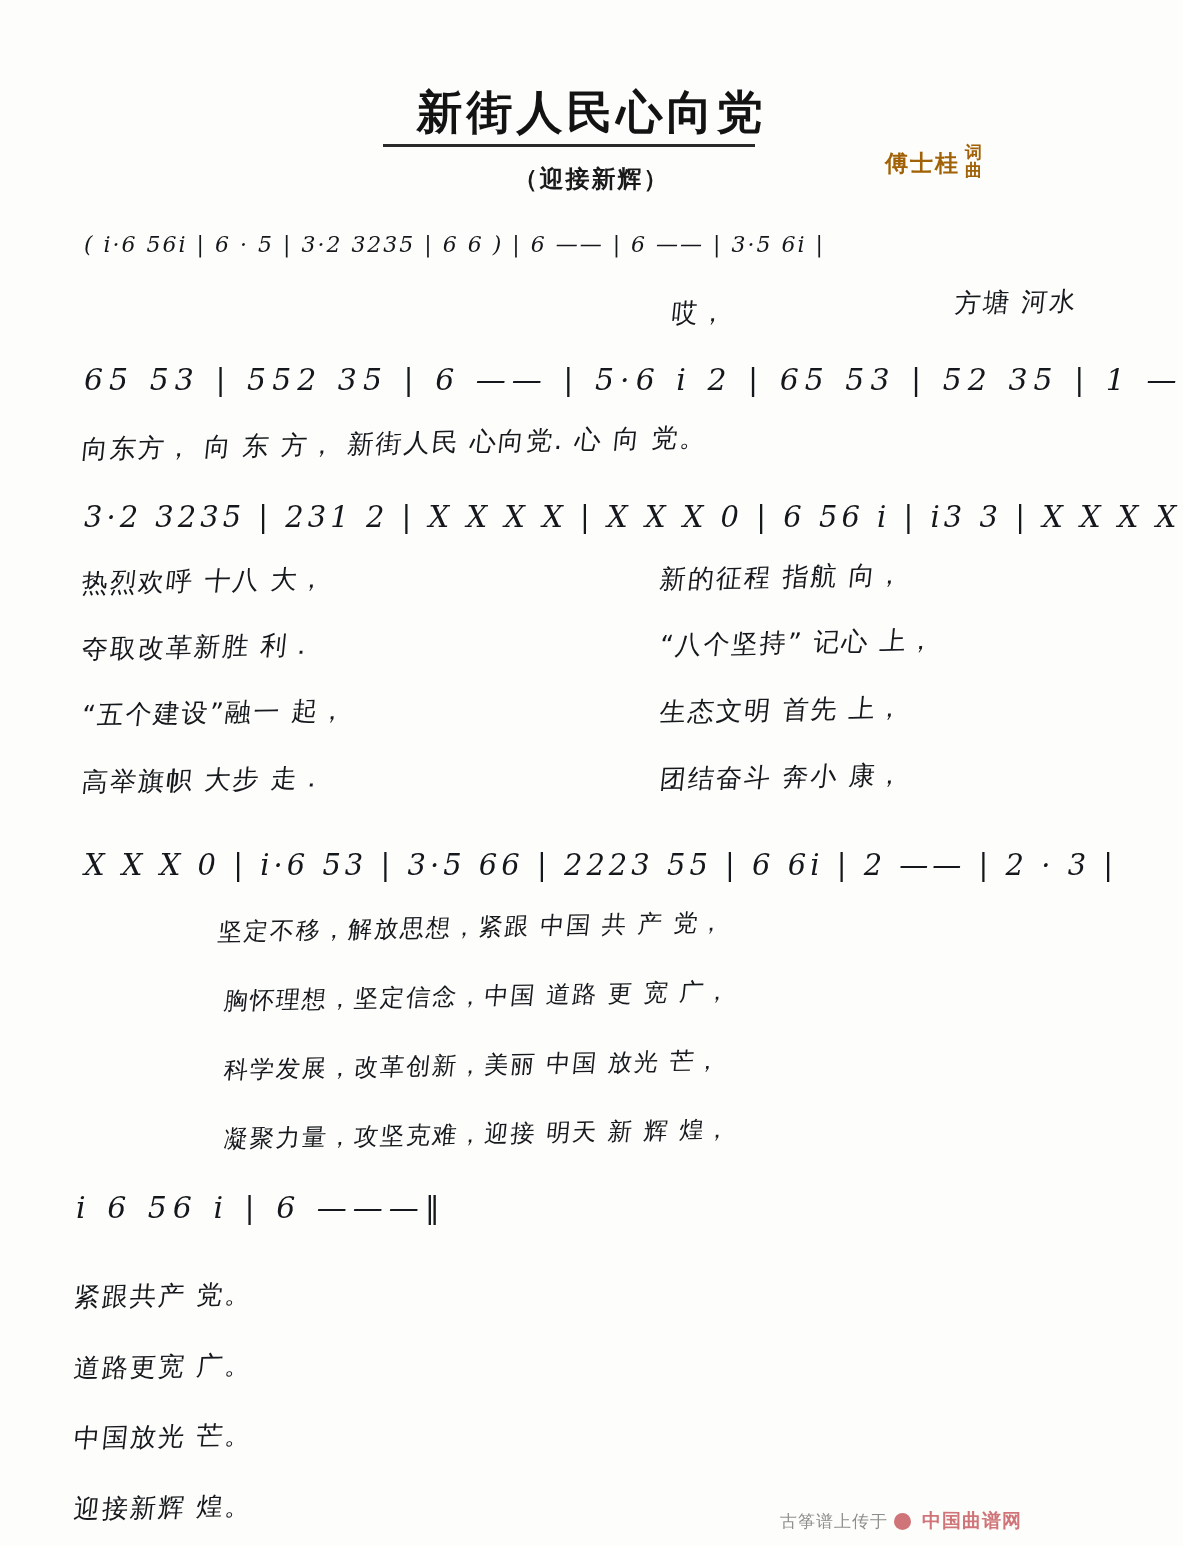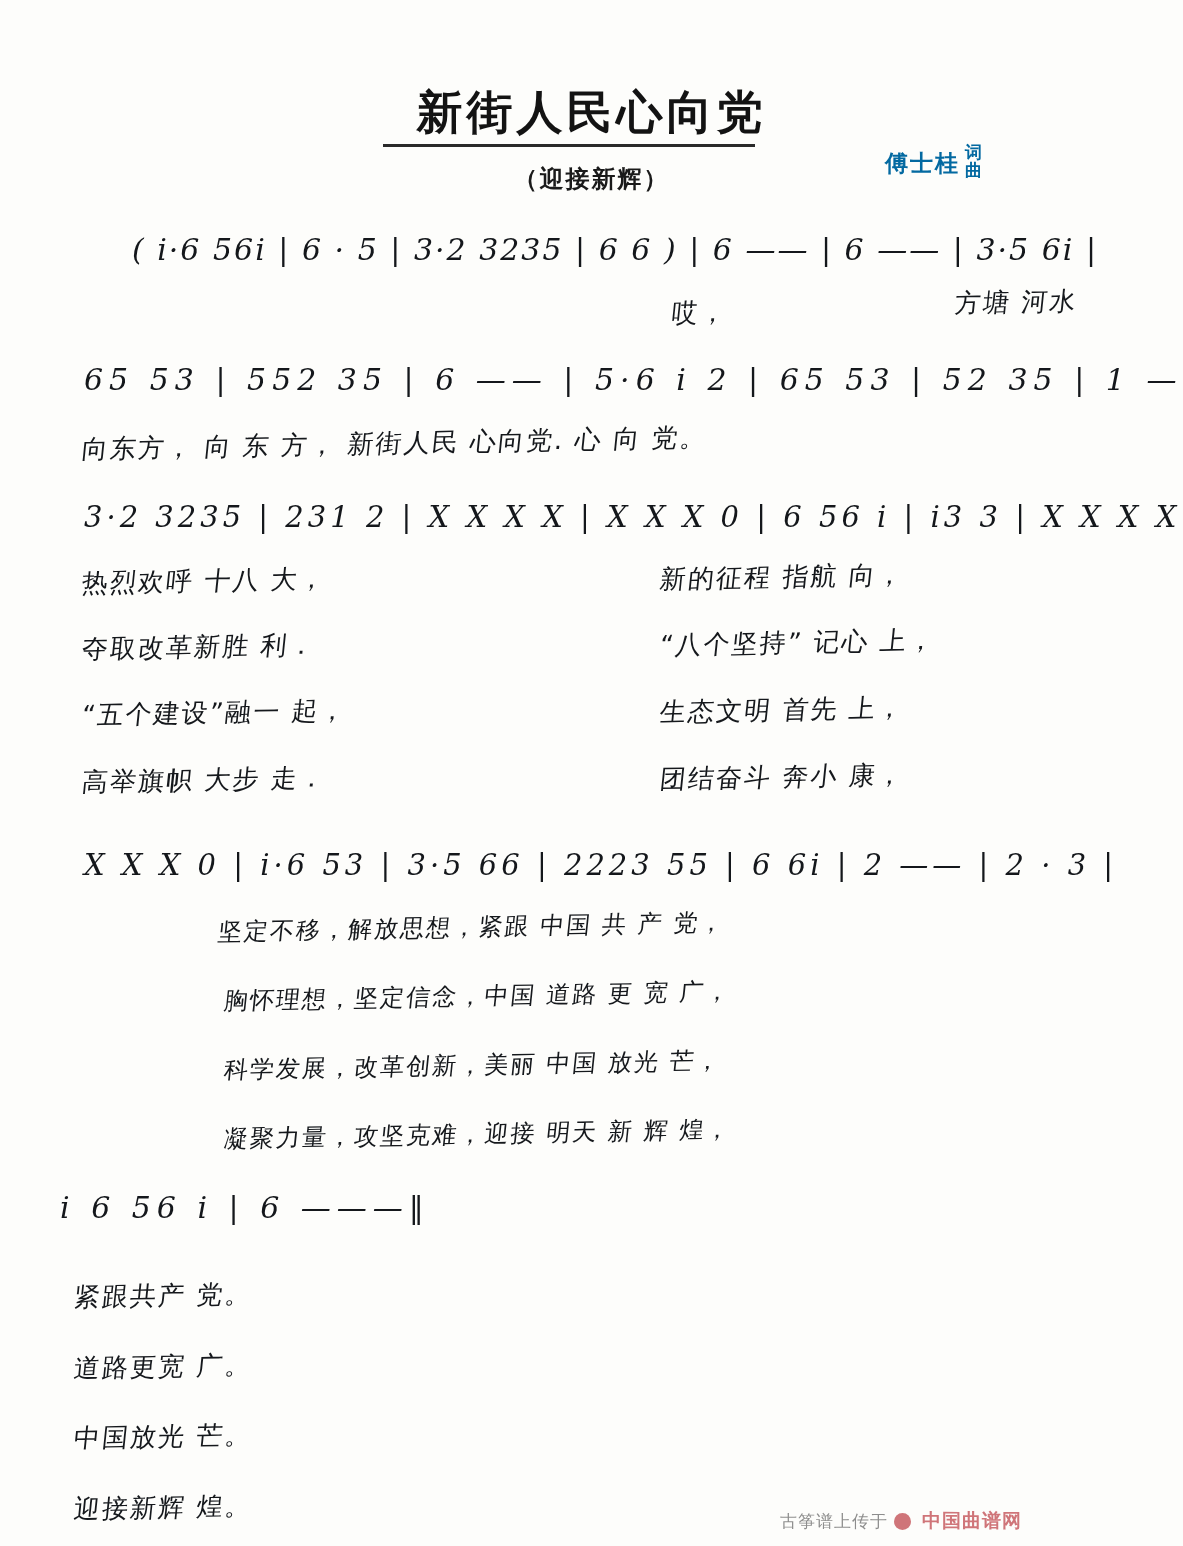--- a/index.html
+++ b/index.html
@@ -51,21 +51,21 @@
     color: #1a1a1a;
   }
   .credit {
     position: absolute;
     left: 885px;
     top: 146px;
     display: flex;
     align-items: center;
     font-family: "Liberation Serif", serif;
     font-weight: bold;
-    color: #0369a1;
+    color: #a16207;
   }
   .credit-name {
     font-size: 23px;
     letter-spacing: 2px;
   }
   .credit-roles {
     display: flex;
     flex-direction: column;
     font-size: 17px;
     line-height: 18px;
@@ -137,21 +137,21 @@
   <div class="subtitle">（迎接新辉）</div>
 
   <div class="credit">
     <span class="credit-name">傅士桂</span>
     <span class="credit-roles">
       <span>词</span>
       <span>曲</span>
     </span>
   </div>
 
-  <div class="row notes" style="left:84px; top:232px; font-size:30px;margin-left:48px;">( i·6 56i | 6 ·  5 | 3·2 3235 | 6    6 ) | 6 —— | 6 —— | 3·5 6i |</div>
+  <div class="row notes" style="left:84px; top:232px; font-size:22px;">( i·6 56i | 6 ·  5 | 3·2 3235 | 6    6 ) | 6 —— | 6 —— | 3·5 6i |</div>
   <div class="row lyr" style="left:672px; top:296px;">哎，</div>
   <div class="row lyr" style="left:955px; top:286px;">方塘 河水</div>
 
   <div class="row notes" style="left:84px; top:362px; font-size:30px; letter-spacing:6px;">65 53 | 552 35 | 6 —— | 5·6 i 2 | 65 53 | 52 35 | 1 ——</div>
   <div class="row lyr" style="left:82px; top:432px;">向东方，  向  东  方，    新街人民 心向党. 心 向   党。</div>
 
   <div class="row notes" style="left:84px; top:500px; font-size:29px; letter-spacing:4px;">3·2 3235 | 231  2 | X X X X | X X  X 0 | 6 56 i | i3  3 | X X  X X |</div>
 
   <div class="row lyr" style="left:82px; top:566px;">热烈欢呼 十八 大，</div>
   <div class="row lyr" style="left:660px; top:562px;">新的征程 指航 向，</div>
@@ -165,21 +165,21 @@
   <div class="row lyr" style="left:82px; top:765px;">高举旗帜 大步 走．</div>
   <div class="row lyr" style="left:660px; top:762px;">团结奋斗 奔小 康，</div>
 
   <div class="row notes" style="left:84px; top:848px; font-size:29px; letter-spacing:4px;">X X X 0 | i·6 53 | 3·5 66 | 2223 55 | 6  6i | 2 —— | 2 ·  3 |</div>
 
   <div class="row lyr small" style="left:218px; top:916px;">坚定不移，解放思想，紧跟 中国 共 产    党，</div>
   <div class="row lyr small" style="left:224px; top:985px;">胸怀理想，坚定信念，中国 道路 更 宽    广，</div>
   <div class="row lyr small" style="left:224px; top:1054px;">科学发展，改革创新，美丽 中国 放光   芒，</div>
   <div class="row lyr small" style="left:224px; top:1123px;">凝聚力量，攻坚克难，迎接 明天 新 辉    煌，</div>
 
-  <div class="row notes" style="left:60px; top:1190px; font-size:30px; letter-spacing:6px;">i 6 56 i | 6 ———‖</div>
+  <div class="row notes" style="left:76px; top:1190px; font-size:30px; letter-spacing:6px;">i 6 56 i | 6 ———‖</div>
 
   <div class="row lyr" style="left:74px; top:1280px;">紧跟共产  党。</div>
   <div class="row lyr" style="left:74px; top:1351px;">道路更宽  广。</div>
   <div class="row lyr" style="left:74px; top:1421px;">中国放光  芒。</div>
   <div class="row lyr" style="left:74px; top:1492px;">迎接新辉  煌。</div>
 
   <div class="watermark">
     <span class="wm-text">古筝谱上传于</span>
     <span class="wm-badge"></span>
     <span class="wm-logo">中国曲谱网</span>

